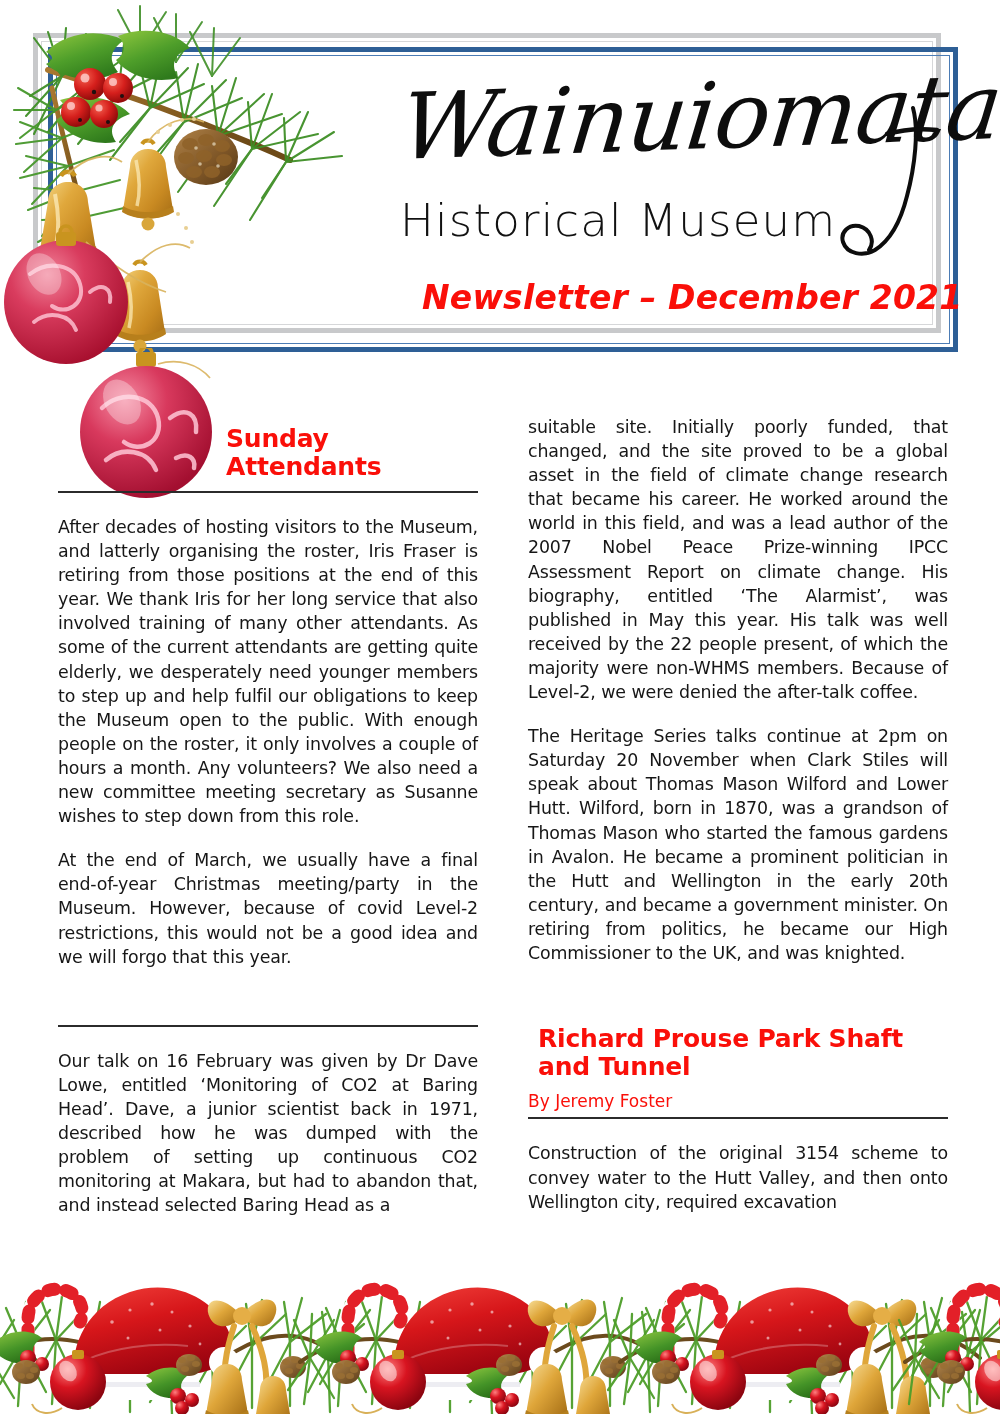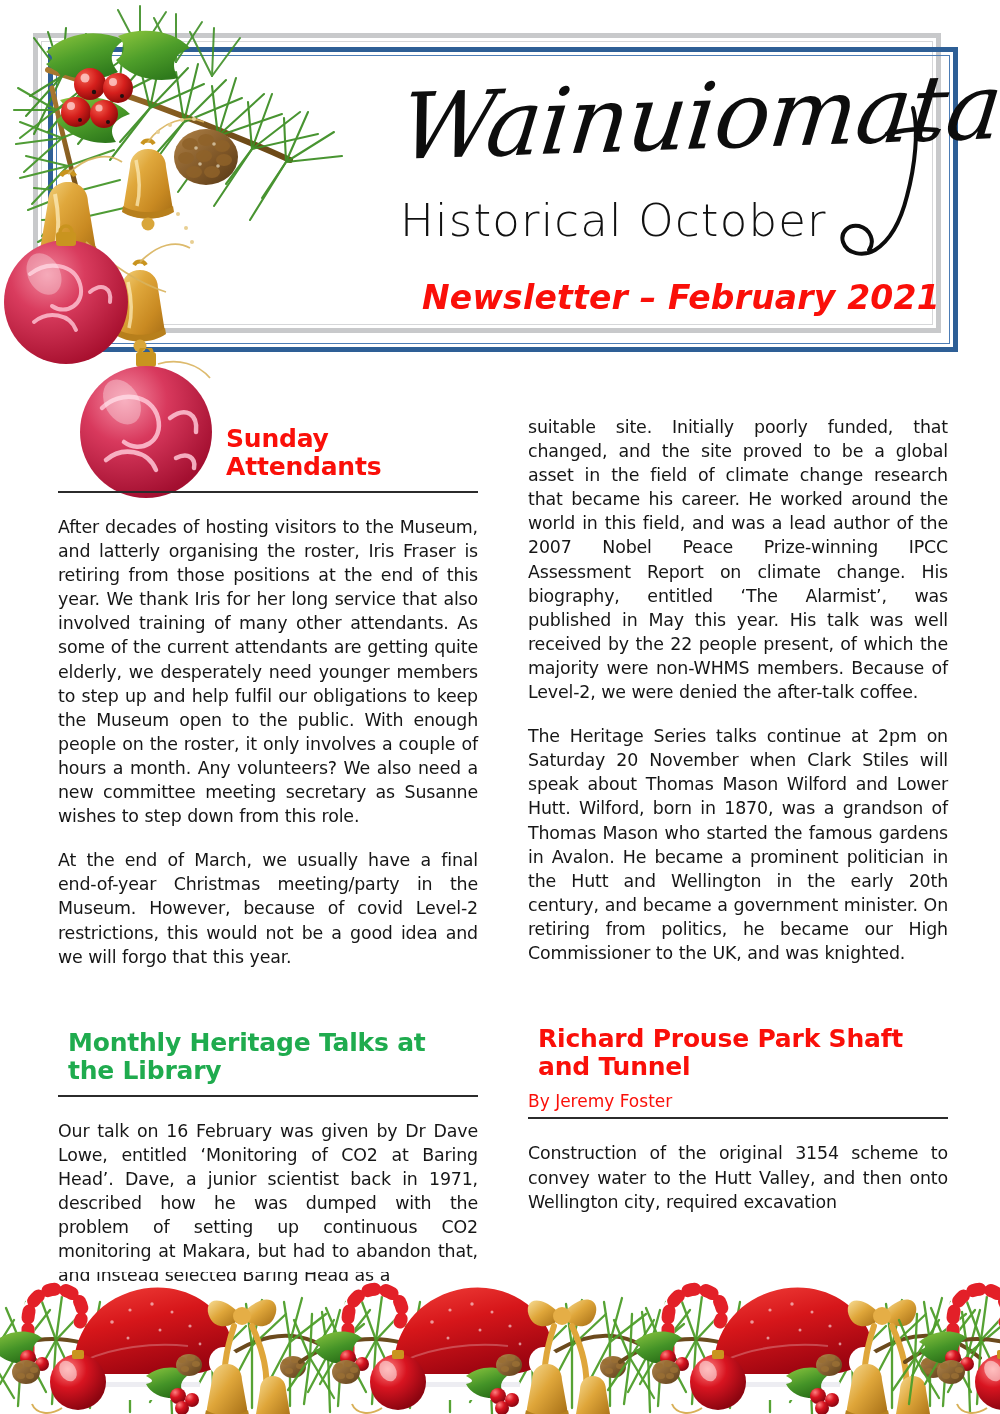--- a/index.html
+++ b/index.html
@@ -193,23 +193,23 @@
   <div class="frame-blue"></div>
   <div class="frame-blue-thin"></div>
 
   <div class="wordmark-script">Wainuiomata</div>
 
   <svg class="wordmark-flourish" viewBox="0 0 150 160">
     <path d="M118 8 C124 30 120 66 112 96 C106 120 96 140 80 150 C68 157 52 154 48 142 C45 132 54 124 64 126 C76 129 80 142 74 150" fill="none" stroke="#0d0d0d" stroke-width="4" stroke-linecap="round"></path>
     <path d="M92 34 C106 30 124 28 142 30" fill="none" stroke="#0d0d0d" stroke-width="4.5" stroke-linecap="round"></path>
   </svg>
 
-  <div class="wordmark-sub">Historical October</div>
-
-  <div class="newsletter-line">Newsletter – February 2021</div>
+  <div class="wordmark-sub">Historical Museum</div>
+
+  <div class="newsletter-line">Newsletter – December 2021</div>
 
   <svg id="header-art" viewBox="0 0 360 420">
     <defs>
       <linearGradient id="gBell" x1="0" y1="0" x2="1" y2="1">
         <stop offset="0%" stop-color="#f5d98a"></stop>
         <stop offset="35%" stop-color="#e0a83c"></stop>
         <stop offset="70%" stop-color="#c98a22"></stop>
         <stop offset="100%" stop-color="#a56d15"></stop>
       </linearGradient>
       <radialGradient id="gBall" cx="35%" cy="28%" r="75%">
@@ -446,21 +446,20 @@
 
   <h2 class="sec-head red head-offset-right">Sunday Attendants</h2>
   <div class="head-rule"></div>
   <div class="gap-after-rule"></div>
 
   <p class="body-text">After decades of hosting visitors to the Museum, and latterly organising the roster, Iris Fraser is retiring from those positions at the end of this year. We thank Iris for her long service that also involved training of many other attendants. As some of the current attendants are getting quite elderly, we desperately need younger members to step up and help fulfil our obligations to keep the Museum open to the public. With enough people on the roster, it only involves a couple of hours a month. Any volunteers? We also need a new committee meeting secretary as Susanne wishes to step down from this role.</p>
   <p class="body-text">At the end of March, we usually have a final end-of-year Christmas meeting/party in the Museum. However, because of covid Level-2 restrictions, this would not be a good idea and we will forgo that this year.</p>
 
   <div class="sec-gap"></div>
 
-  <h2 class="sec-head green">Monthly Heritage Talks at the Library</h2>
   <div class="head-rule"></div>
   <div class="gap-after-rule"></div>
 
   <p class="body-text">Our talk on 16 February was given by Dr Dave Lowe, entitled ‘Monitoring of CO2 at Baring Head’. Dave, a junior scientist back in 1971, described how he was dumped with the problem of setting up continuous CO2 monitoring at Makara, but had to abandon that, and instead selected  Baring  Head as a</p>
 </div>
 
 <div class="column" id="col-right">
 
   <p class="body-text">suitable site. Initially poorly funded, that changed, and the site proved to be a global asset in the field of climate change research that became his career. He worked around the world in this field, and was a lead author of the 2007 Nobel Peace Prize-winning IPCC Assessment Report on climate change. His biography, entitled ‘The Alarmist’, was published in May this year. His talk was well received by the 22 people present, of which the majority were non-WHMS members. Because of Level-2, we were denied the after-talk coffee.</p>
   <p class="body-text">The Heritage Series talks continue at 2pm on Saturday 20 November when Clark Stiles will speak about Thomas Mason Wilford and Lower Hutt. Wilford, born in 1870, was a grandson of Thomas Mason who started the famous gardens in Avalon. He became a prominent politician in the Hutt and Wellington in the early 20th century, and became a government minister. On retiring from politics, he became our High Commissioner to the UK, and was knighted.</p>

